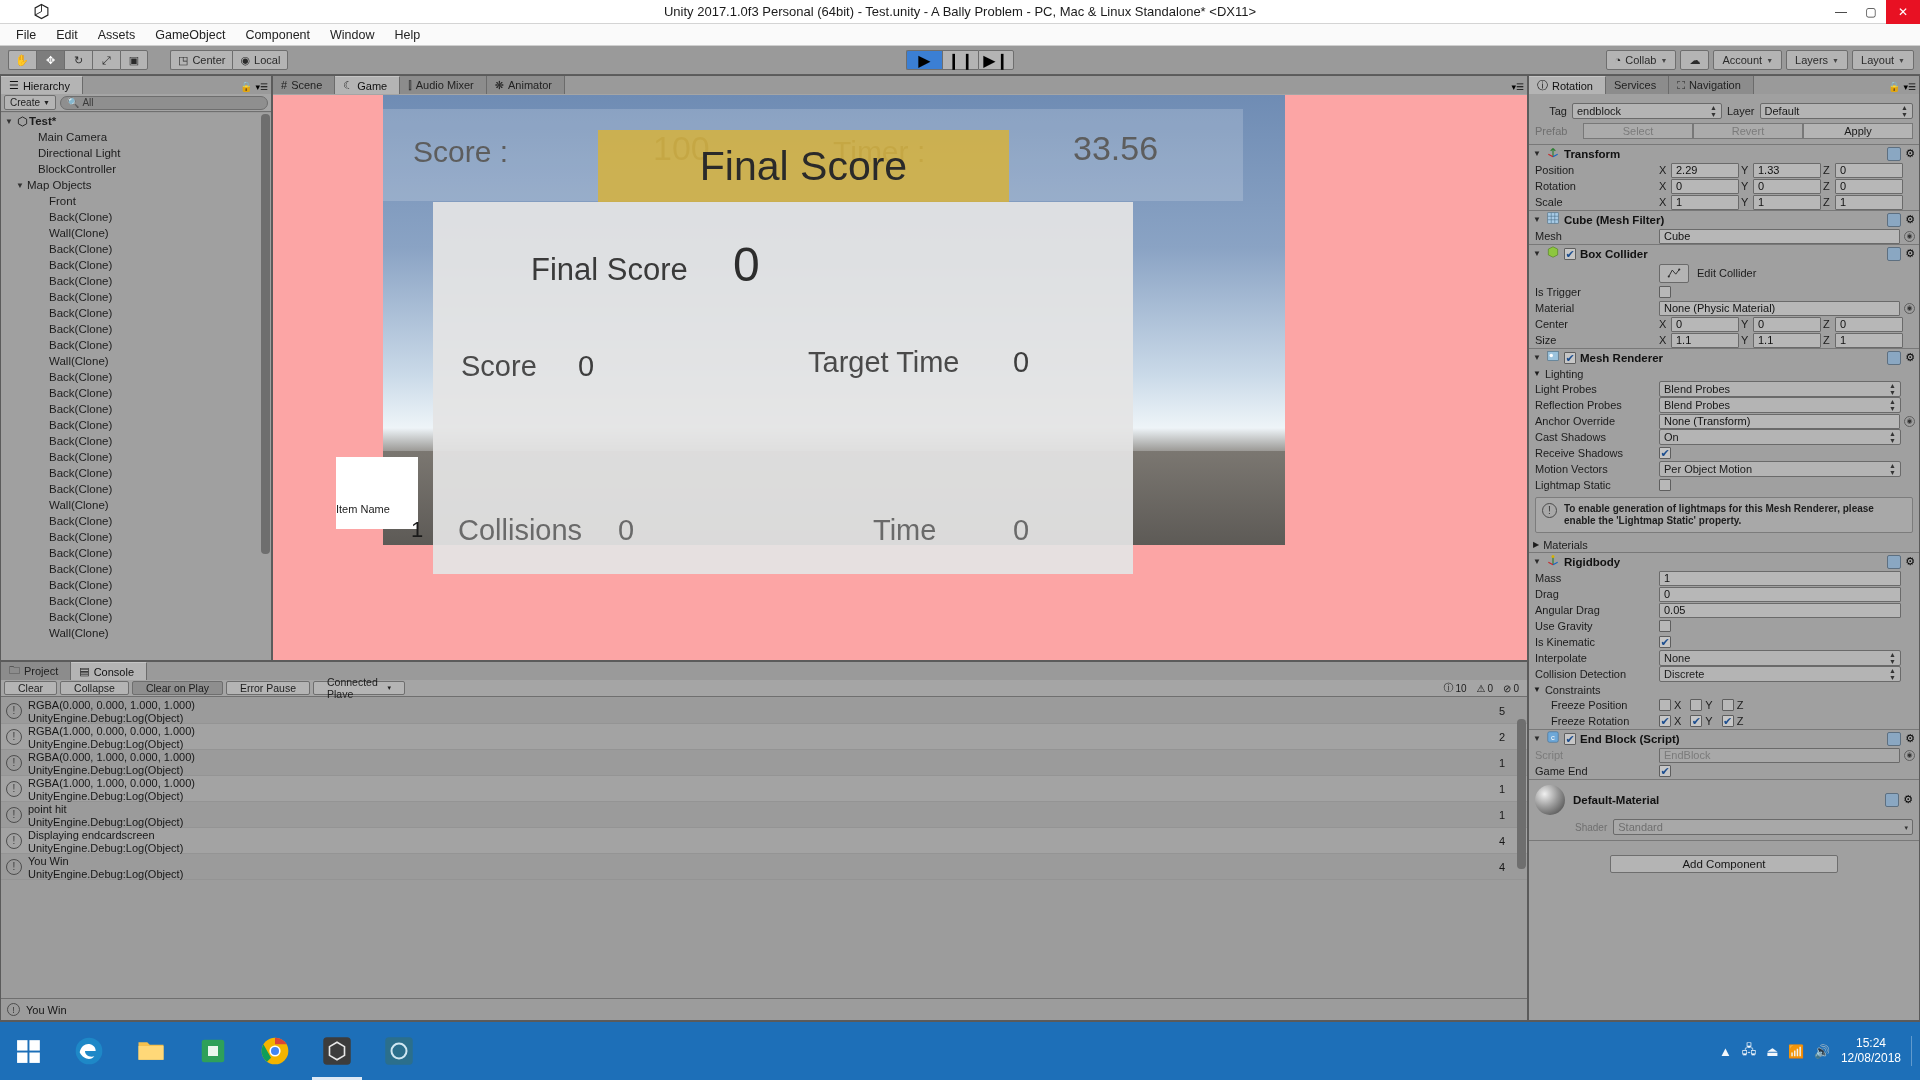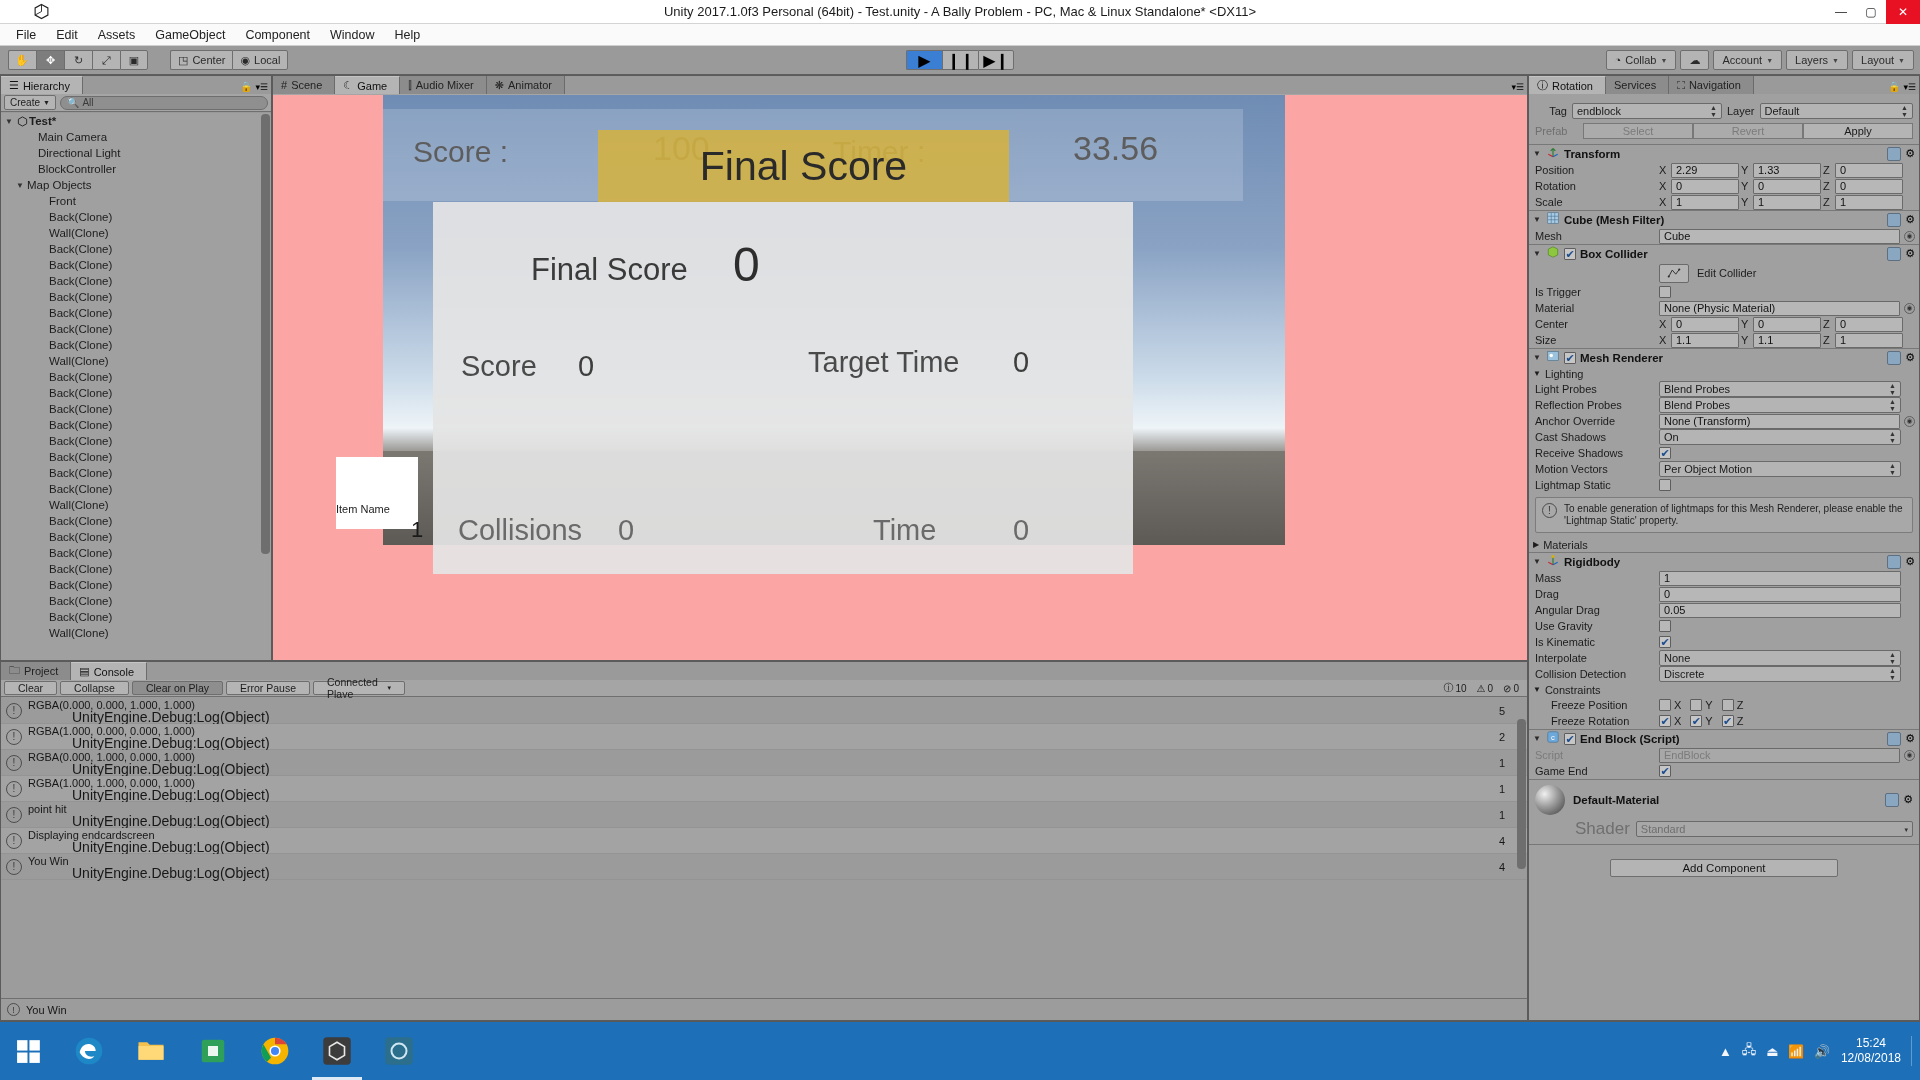--- a/index.html
+++ b/index.html
@@ -177,21 +177,21 @@
   .prow .pname.ind { padding-left:16px; width:124px;}
   .field { height:15px; background:#b7b7b7; border:1px solid #6a6a6a; border-radius:1px; font-size:11px; color:#111; padding:0 4px; display:flex; align-items:center;}
   .xyz { display:flex; align-items:center; gap:2px; flex:1;}
   .xyz .ax { width:10px; font-size:11px; color:#1c1c1c; }
   .xyz .field { flex:1; }
   .objfield { flex:1; display:flex; align-items:center; gap:4px;}
   .objfield .field { flex:1; }
   .dot-ico { width:11px; height:11px; border:1px solid #5f5f5f; border-radius:50%; display:flex; align-items:center; justify-content:center; font-size:7px; color:#333;}
   .helpbox { margin:4px 6px; background:#a8a8a8; border:1px solid #7c7c7c; border-radius:2px; padding:5px 6px; display:flex; gap:7px; align-items:flex-start;}
   .helpbox .warn { width:15px; height:15px; border:1.5px solid #4a4a4a; border-radius:50%; font-size:10px; color:#333; display:flex; align-items:center; justify-content:center; flex:none; }
-  .helpbox .txt { font-size:10px; color:#1d1d1d; line-height:12px;}
+  .helpbox .txt { font-size:10px; color:#1d1d1d; line-height:12px;font-weight:bold;}
   .foldrow { height:15px; display:flex; align-items:center; gap:4px; padding-left:4px; font-size:11px; color:#1c1c1c;}
   .constraint-row { display:flex; align-items:center; gap:3px;}
   .constraint-row .ax { font-size:11px; margin-right:6px;}
   .mat-preview { width:30px; height:30px; border-radius:50%; background: radial-gradient(circle at 32% 30%, #f0f0f0, #9a9a9a 45%, #3a3a3a 100%); }
   .add-comp {
     width:228px; height:18px; margin: 14px auto 0 auto; background:#b4b4b4;
     border:1px solid #6e6e6e; border-radius:2px; font-size:11.5px; color:#161616;
     display:flex; align-items:center; justify-content:center;
   }
 
@@ -202,21 +202,21 @@
   .cbtn.pressed { background:#8e8e8e; }
   .counters { position:absolute; right:4px; display:flex; align-items:center; gap:2px; }
   .counter { display:flex; align-items:center; gap:2px; font-size:10px; color:#1c1c1c; padding:0 4px; height:14px; }
   #cons-list { position:absolute; left:0; right:0; top:36px; height: 228px; overflow:hidden;}
   .logrow { height:26px; display:flex; align-items:center; gap:6px; padding-left:5px; position:relative; border-bottom:1px solid #949494;}
   .logrow.alt { background:#a3a3a3;}
   .logrow.base { background:#9b9b9b;}
   .log-ico { width:16px; height:16px; border:1.4px solid #4d4d4d; border-radius:50%; display:flex; align-items:center; justify-content:center; font-size:10px; color:#3a3a3a; flex:none;}
   .log-txt { line-height:12px; }
   .log-l1 { font-size:11px; color:#171717;}
-  .log-l2 { font-size:14px; color:#171717;margin-left:44px;}
+  .log-l2 { font-size:11px; color:#171717;}
   .log-count { position:absolute; right:22px; font-size:11px; color:#171717;}
   .cons-scroll { position:absolute; right:1px; top:37px; width:9px; height:186px;}
   .cons-scroll .thumb { position:absolute; left:0; top:20px; width:9px; height:150px; background:#6e6e6e; border-radius:4px;}
   #cons-status { position:absolute; left:0; right:0; bottom:0; height:22px; background:#9c9c9c; border-top:1px solid #6f6f6f; display:flex; align-items:center; gap:6px; padding-left:6px; font-size:11px; color:#161616;}
 
   
   #taskbar {
     position:absolute; left:0; bottom:0; width:1920px; height:58px;
     background:#1d6fb8; display:flex; align-items:center;
   }
@@ -985,21 +985,21 @@
     <div class="comp" style="padding:5px 6px">
       <div style="display:flex;align-items:center;gap:8px">
         <div class="mat-preview"></div>
         <span style="font-size:11.5px;font-weight:bold;color:#111">Default-Material</span>
         <span style="margin-left:auto;display:flex;gap:4px">
           <span class="cicon" style="background:#8aa7c2;border:1px solid #5d6f80"></span>
           <span style="font-size:11px">⚙</span>
         </span>
       </div>
       <div style="display:flex;align-items:center;gap:6px;margin-top:4px;padding-left:40px">
-        <span style="font-size:17px;color:#6f6f6f">Shader</span>
+        <span style="font-size:10px;color:#6f6f6f">Shader</span>
         <div class="dropdown" style="flex:1;background:#a8a8a8;color:#6f6f6f">
             <span>Standard</span>
             <span class="arrows">▾</span>
           </div>
       </div>
     </div>
 
     <div class="add-comp">Add Component</div>
   </div>
 </div>

